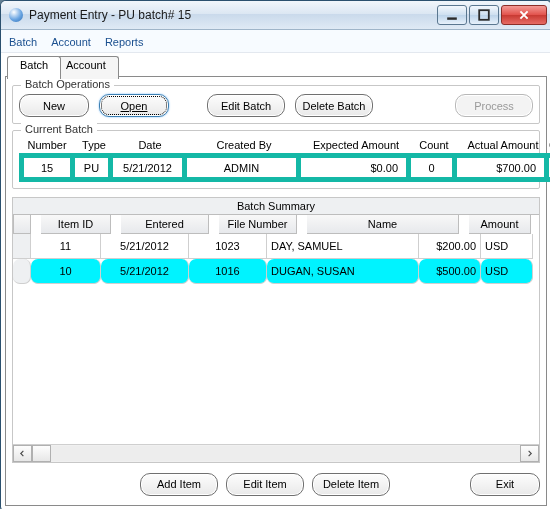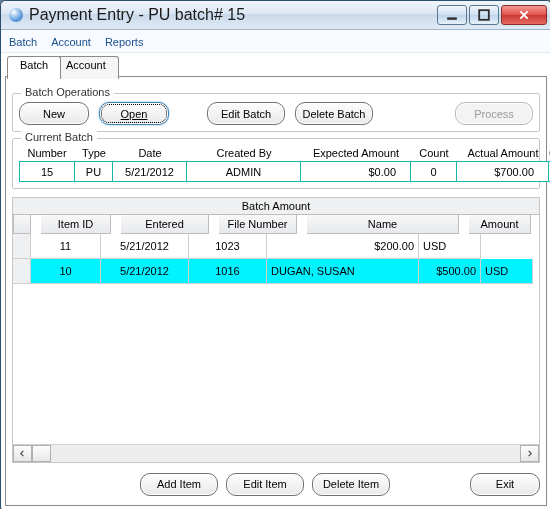--- a/index.html
+++ b/index.html
@@ -1,20 +1,20 @@
 <!DOCTYPE html>
 <html><head>
 <meta charset="utf-8">
 <style>
   html,body{margin:0;padding:0;font-family:"Segoe UI",Tahoma,sans-serif;font-size:11px;color:#000;background:#6b8aa0;}
   .window{width:550px;height:509px;margin:0;background:#fff;border:1px solid #2b506e;border-radius:6px 6px 4px 4px;box-shadow:0 0 6px rgba(0,0,0,.3);overflow:hidden;display:flex;flex-direction:column;}
   
   .titlebar{height:28px;background:linear-gradient(to bottom,#f1f6fb 0%,#dce7f3 45%,#c9d9eb 46%,#dfeaf5 100%);display:flex;align-items:center;padding:0 0 0 8px;border-bottom:1px solid #9fb5c9;}
   .titlebar .ico{width:14px;height:14px;border-radius:50%;background:radial-gradient(circle at 35% 30%,#fff 0%,#6aa5e2 55%,#2d6db3 100%);margin-right:6px;}
-  .titlebar .title{flex:1;color:#1a1a1a;font-size:16px;}
+  .titlebar .title{flex:1;color:#1a1a1a;font-size:12px;}
   .winbtns{display:flex;height:20px;margin-right:4px;}
   .winbtn{width:28px;height:18px;margin-left:2px;border:1px solid #5a7790;border-radius:3px;background:linear-gradient(to bottom,#f3f8fd,#cfe0f0 48%,#bdd4ea 52%,#e7f1fb);display:flex;align-items:center;justify-content:center;}
   .winbtn.close{width:44px;background:linear-gradient(to bottom,#f39a96,#e2544e 48%,#c83a33 52%,#e76b64);border-color:#8c2e28;}
   .winbtn svg{width:12px;height:12px;}
   
   .menubar{height:20px;display:flex;align-items:center;gap:14px;padding:2px 8px 0;border-bottom:1px solid #e3e8ef;background:#f7fbff;}
   .menubar span{color:#1a4f8f;cursor:default;}
   
   .tabstrip{position:relative;height:22px;margin:2px 4px 0;}
   .tab{position:absolute;top:1px;height:20px;padding:2px 12px 0;border:1px solid #8a8a8a;border-bottom:none;border-radius:3px 3px 0 0;background:#f5f5f5;font-size:11px;}
@@ -27,36 +27,36 @@
   .group{border:1px solid #c7c7c7;border-radius:2px;padding:8px 6px 6px;position:relative;margin-top:6px;}
   .group-title{position:absolute;top:-8px;left:8px;background:#fff;padding:0 4px;font-size:11px;color:#333;}
   .btnrow{display:flex;gap:10px;align-items:center;}
   .btn{height:21px;min-width:76px;border:1px solid #707070;border-radius:10px;background:linear-gradient(to bottom,#fdfdfd,#e9e9e9);font-size:11px;display:flex;align-items:center;justify-content:center;cursor:default;box-shadow:inset 0 0 0 1px #fff;}
   .btn.focus{outline:1px dotted #000;outline-offset:-3px;border-color:#3c7fb1;box-shadow:0 0 2px #6fb7ff, inset 0 0 0 1px #fff;}
   .btn.disabled{color:#9a9a9a;border-color:#b8b8b8;background:#f3f3f3;}
   .spacer{flex:1;}
   
   .hdrgrid{display:grid;grid-template-columns:56px 38px 74px 114px 110px 46px 92px 1fr;gap:0;}
   .hdrgrid .hlab{text-align:center;font-size:11px;padding:0 0 2px;}
-  .hdrgrid .hval{border:1px solid #14b8a6;height:19px;display:flex;align-items:center;justify-content:center;background:#fff;font-size:11px;}
-  .hdrgrid .hval.right{justify-content:flex-end;padding-right:14px;}
+  .hdrgrid .hval{border:5px solid #14b8a6;height:19px;display:flex;align-items:center;justify-content:center;background:#fff;font-size:11px;}
+  .hdrgrid .hval.right{justify-content:flex-end;padding-right:8px;}
   .hdrgrid .hval + .hval{border-left:none;text-align:right;}
   
   .summary{flex:1;border:1px solid #c7c7c7;margin-top:8px;display:flex;flex-direction:column;overflow:hidden;position:relative;}
   .summary-title{text-align:center;background:#eef0f2;border-bottom:1px solid #bdbdbd;font-size:11px;padding:2px 0;}
   .grid{display:grid;grid-template-columns:18px 70px 88px 78px 152px 62px 52px;flex:0 0 auto;gap:10px;}
   .grid .gh{background:linear-gradient(to bottom,#f8f8f8,#e7e9ec);border:1px solid #bdbdbd;border-left:none;border-top:none;height:18px;display:flex;align-items:center;justify-content:center;font-size:11px;}
   .grid .gh:first-child{border-left:1px solid #bdbdbd;}
   .gridbody{flex:1;overflow:hidden;position:relative;}
   .row{display:grid;grid-template-columns:18px 70px 88px 78px 152px 62px 52px;height:25px;}
   .row .cell{border-right:1px solid #cfcfcf;border-bottom:1px solid #cfcfcf;padding:0 4px;font-size:11px;display:flex;align-items:center;background:#fff;overflow:hidden;}
   .row .cell.rowhdr{background:#eef0f2;padding:0;}
   .row .cell.center{justify-content:center;}
   .row .cell.right{justify-content:flex-end;}
-  .row.sel .cell{background:#00f3ff;}
+  .row.sel .cell{background:#00f3ff;border-radius:7px;}
   .row.sel .cell.rowhdr{background:#eef0f2;}
   
   .hscroll{height:17px;border-top:1px solid #cfcfcf;background:#f0f0f0;display:flex;align-items:center;}
   .hsbtn{width:17px;height:15px;border:1px solid #b0b0b0;background:linear-gradient(to bottom,#fdfdfd,#e7e7e7);margin:0;display:flex;align-items:center;justify-content:center;}
   .hsthumb{width:17px;height:15px;border:1px solid #b0b0b0;background:linear-gradient(to bottom,#fdfdfd,#e7e7e7);margin-left:0;}
   .hstrack{flex:1;height:15px;background:#ededed;}
   
   .footer{height:30px;display:flex;align-items:center;gap:8px;padding:6px 0 0;}
 </style>
 </head>
@@ -94,21 +94,21 @@
 
   <div class="tabstrip">
     <div class="tab">Batch</div>
     <div class="tab">Account</div>
     <div class="tabline"></div>
     <div class="tabline2"></div>
   </div>
 
   <div class="content">
 
-    <div class="group" style="margin-top:12px;">
+    <div class="group" style="margin-top:4px;">
       <div class="group-title">Batch Operations</div>
       <div class="btnrow">
         <div class="btn" style="min-width:68px;">New</div>
         <div class="btn focus" style="min-width:68px;text-decoration:underline;">Open</div>
         <div style="width:18px;"></div>
         <div class="btn">Edit Batch</div>
         <div class="btn">Delete Batch</div>
         <div class="spacer"></div>
         <div class="btn disabled">Process</div>
       </div>
@@ -131,36 +131,37 @@
         <div class="hval">5/21/2012</div>
         <div class="hval">ADMIN</div>
         <div class="hval right">$0.00</div>
         <div class="hval">0</div>
         <div class="hval right">$700.00</div>
         <div class="hval">2</div>
       </div>
     </div>
 
     <div class="summary">
-      <div class="summary-title">Batch Amount</div>
+      <div class="summary-title">Batch Summary</div>
       <div class="grid">
         <div class="gh"></div>
         <div class="gh">Item ID</div>
         <div class="gh">Entered</div>
         <div class="gh">File Number</div>
         <div class="gh">Name</div>
         <div class="gh">Amount</div>
         <div class="gh">Currency</div>
       </div>
       <div class="gridbody" id="gridbody">
           <div class="row">
             <div class="cell rowhdr"></div>
             <div class="cell center">11</div>
             <div class="cell center">5/21/2012</div>
             <div class="cell center">1023</div>
+            <div class="cell ">DAY, SAMUEL</div>
             <div class="cell right">$200.00</div>
             <div class="cell ">USD</div>
           </div>
           <div class="row sel">
             <div class="cell rowhdr"></div>
             <div class="cell center">10</div>
             <div class="cell center">5/21/2012</div>
             <div class="cell center">1016</div>
             <div class="cell ">DUGAN, SUSAN</div>
             <div class="cell right">$500.00</div>

